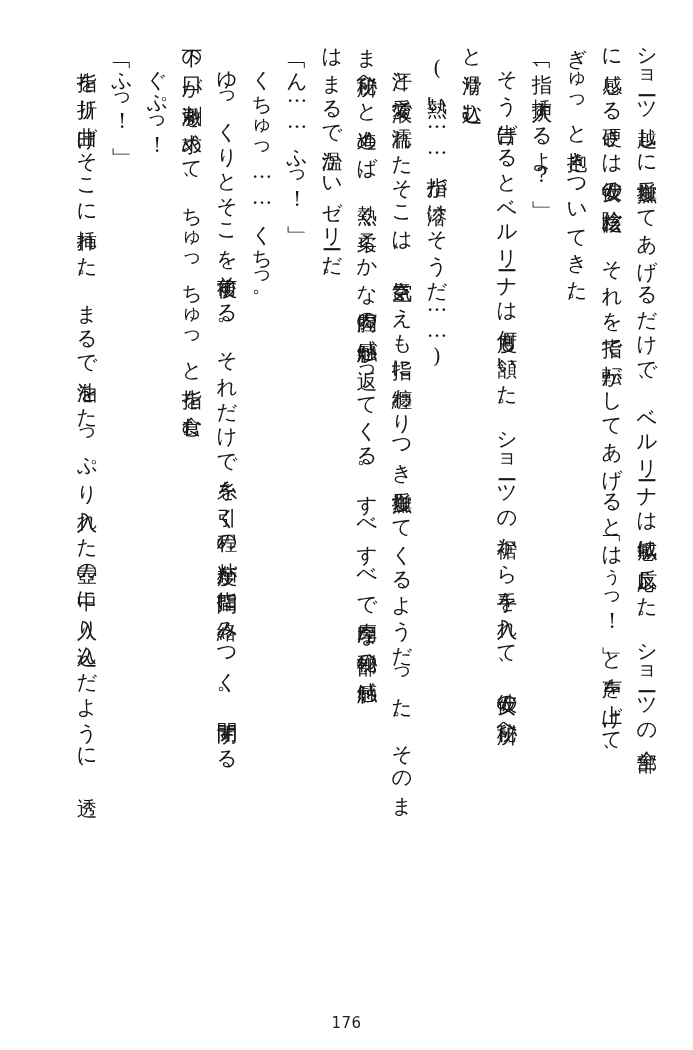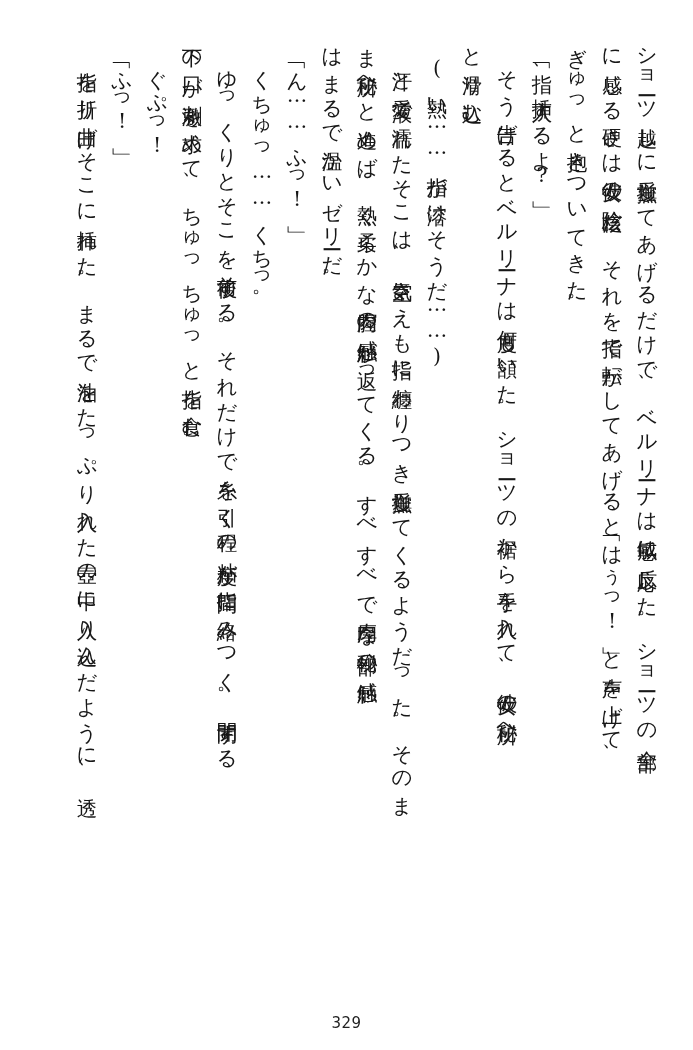--- a/index.html
+++ b/index.html
@@ -91,15 +91,15 @@
         <div class="vline indent">「ん……ふっ!」</div>
         <div class="vline indent">くちゅっ……くちっ。</div>
         <div class="vline indent">ゆっくりとそこを前後する。それだけで糸を引く程の粘度が指間に絡みつく。開閉する</div>
         <div class="vline">下の口が刺激を求めて、ちゅっちゅっと指を食む。</div>
         <div class="vline indent">ぐぷっ!</div>
         <div class="vline indent">「ふっ!」</div>
         <div class="vline indent">指を折り曲げそこに挿れた。まるで油をたっぷり入れた壺の中に入り込んだように、透</div>
       </div>
   </div>
 
-  <div id="page-number">329</div>
+  <div id="page-number">176</div>
 
 </div>
 
 </body></html>

